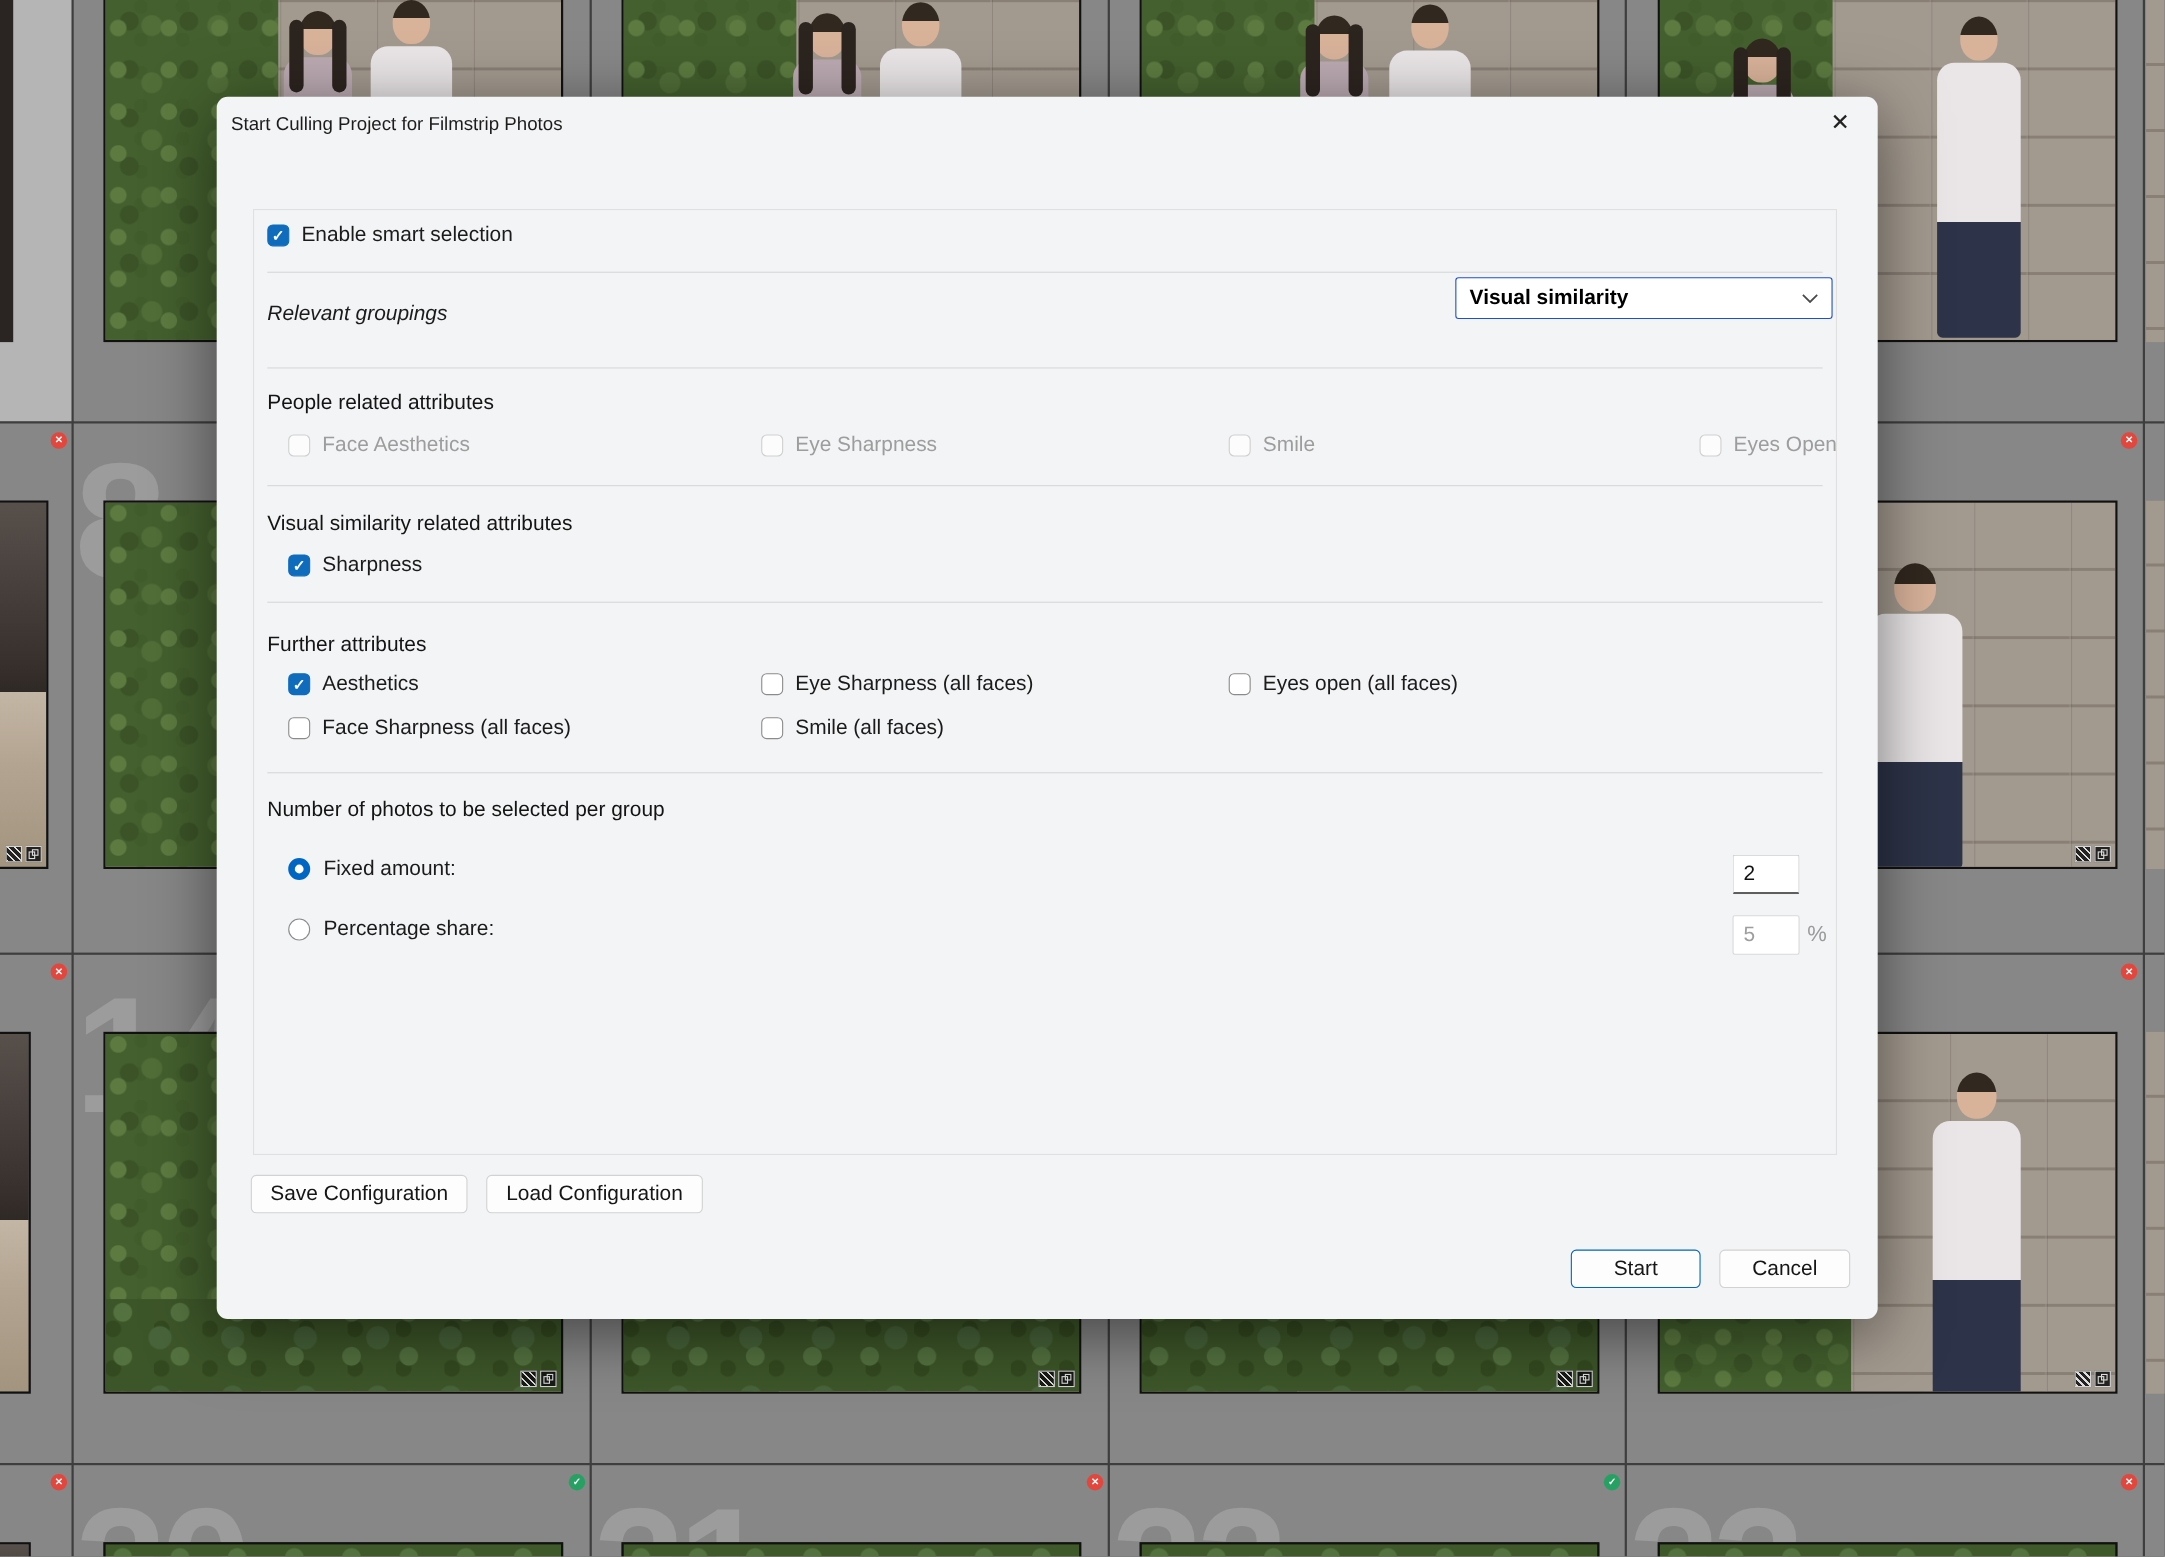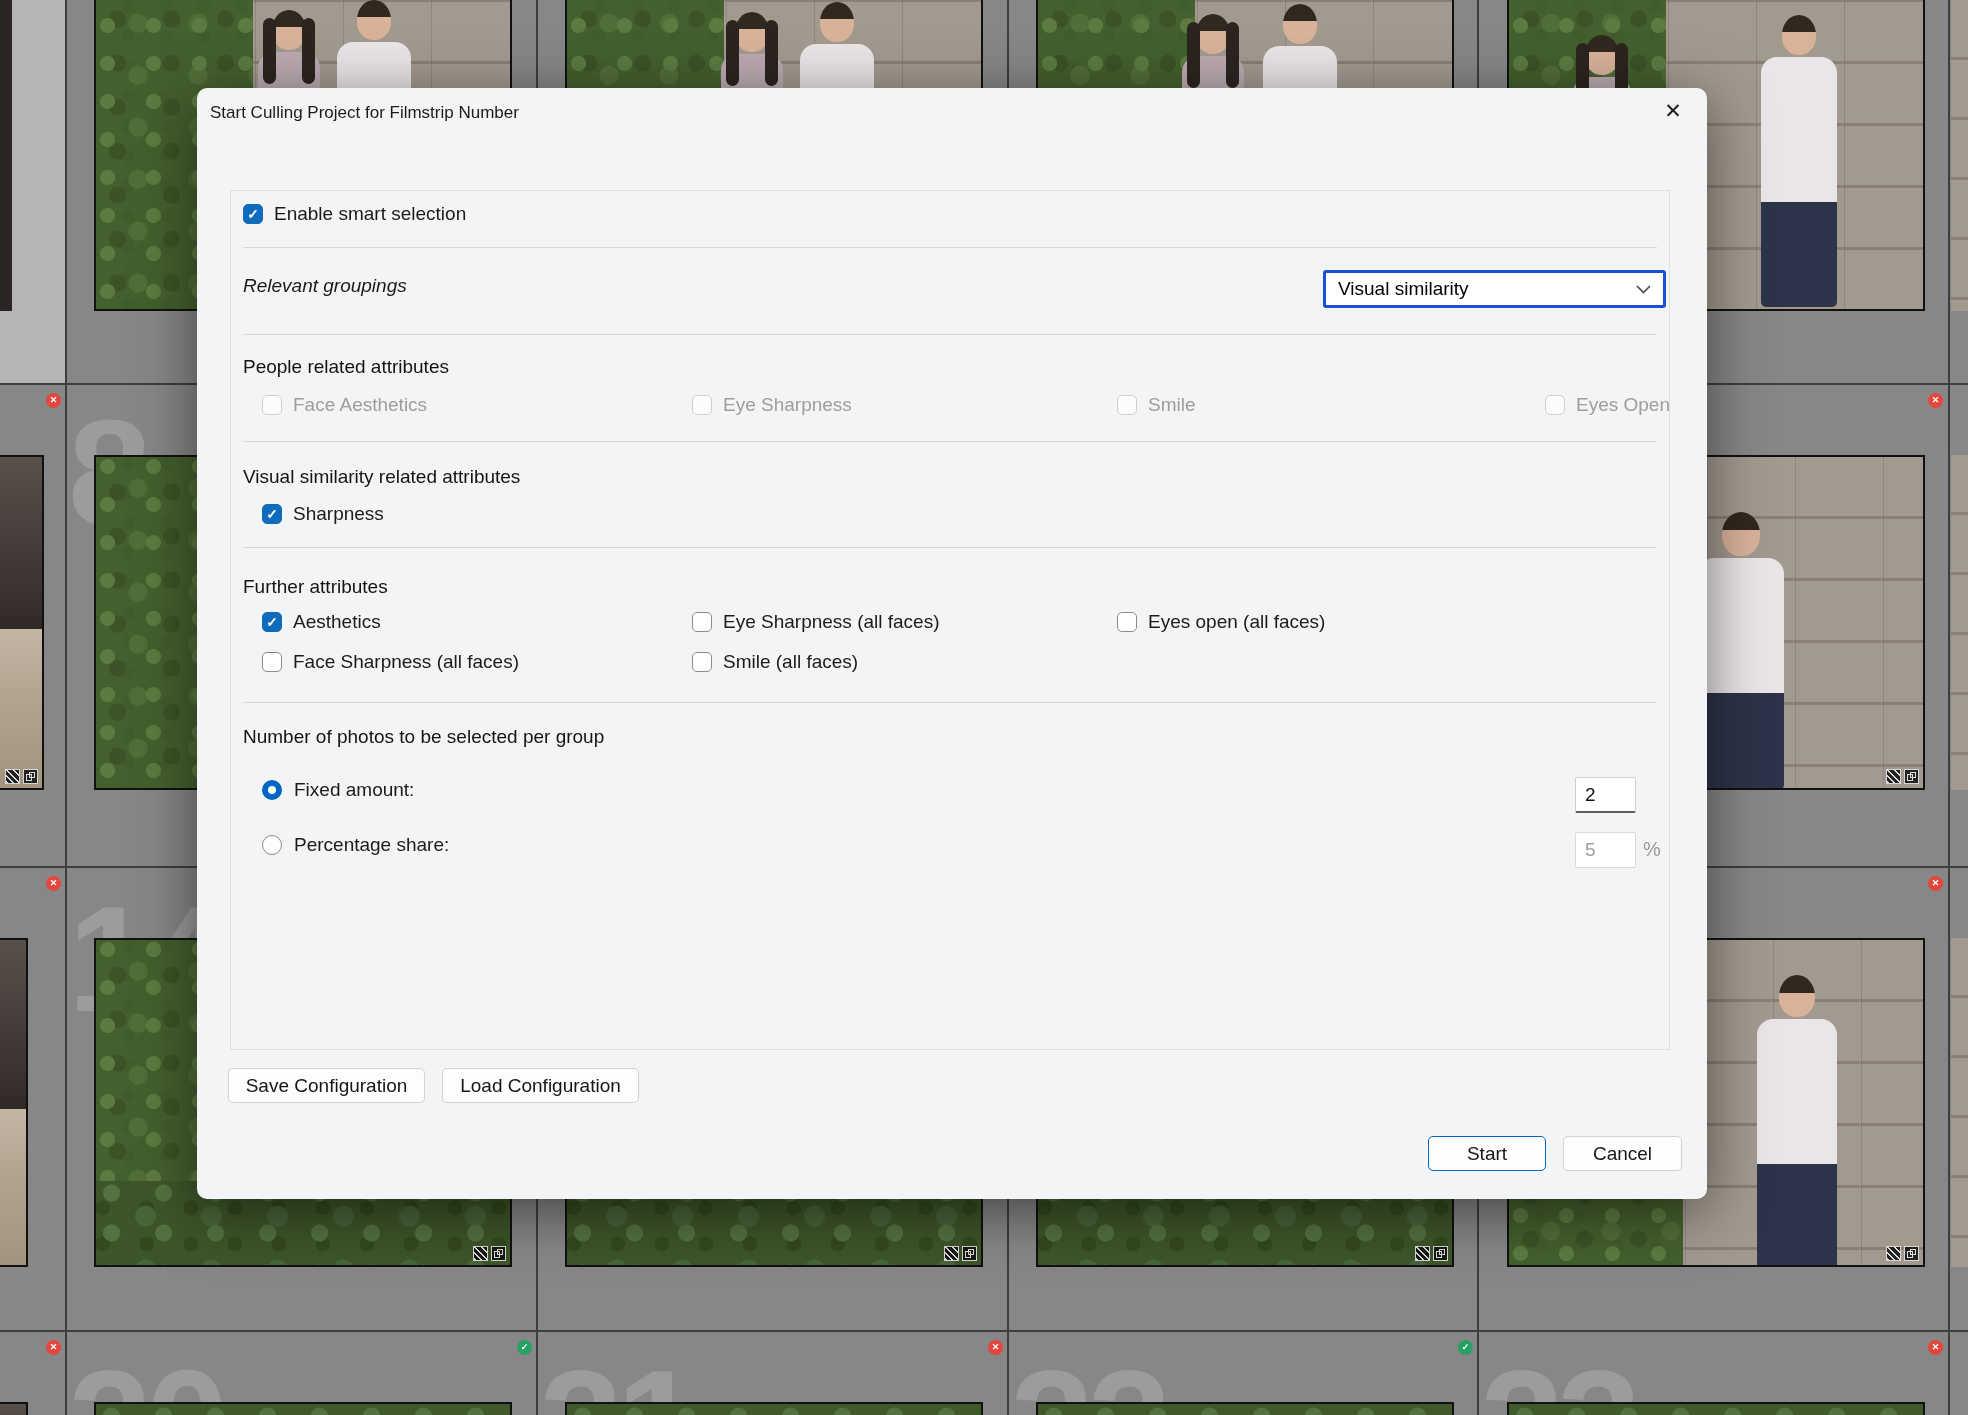--- a/index.html
+++ b/index.html
@@ -93,23 +93,23 @@
   .box.checked{background:#0f6cbd;border-color:#0f6cbd;}
   .box .mark{color:#fff;font-size:14px;font-weight:700;line-height:1;}
   .cb.disabled{color:#9d9d9d;}
   .cb.disabled .box{border-color:#cfcfcf;background:#fcfcfc;}
 
   .radio-row{display:inline-flex;align-items:center;gap:12px;font-size:19px;color:#1b1b1b;}
   .radio{width:20px;height:20px;border-radius:50%;box-sizing:border-box;background:#fff;flex:0 0 auto;}
   .radio.on{border:6px solid #0066c4;}
   .radio.off{border:1px solid #8b8b8b;}
 
-  .select{position:absolute;left:1323px;top:270px;width:343px;height:38px;background:#fff;
-    border:3px solid #1d4ed8;border-radius:3px;box-sizing:border-box;display:flex;
-    align-items:center;justify-content:space-between;padding:0 12px;font-size:19px;z-index:12;}
+  .select{position:absolute;left:1323px;top:252px;width:343px;height:38px;background:#fff;
+    border:1px solid #1d4ed8;border-radius:3px;box-sizing:border-box;display:flex;
+    align-items:center;justify-content:space-between;padding:0 12px;font-size:19px;z-index:12;font-weight:bold;}
 
   .num-input{position:absolute;width:61px;height:36px;box-sizing:border-box;font-size:19px;
     font-family:"Liberation Sans",sans-serif;padding:0 0 0 9px;border:1px solid #cfcfcf;
     background:#fff;z-index:12;border-radius:2px;}
   .num-input.focus{border-bottom:2px solid #5f5f5f;color:#111;}
   .num-input.dim{color:#9e9e9e;border-color:#d9d9d9;}
   .unit{position:absolute;font-size:20px;color:#9a9a9a;z-index:12;}
 
   .btn{position:absolute;height:35px;background:#fdfdfd;border:1px solid #d2d2d2;border-radius:5px;
     font-size:19px;color:#161616;font-family:"Liberation Sans",sans-serif;z-index:12;
@@ -300,21 +300,21 @@
     <div class="badge pick" style="left:1458px;top:1340px;">
         <span>✓</span>
       </div>
     <div class="badge reject" style="left:1928px;top:1340px;">
         <span>✕</span>
       </div>
   </div>
 
   <div class="dialog"></div>
 
-  <div class="dlg-title">Start Culling Project for Filmstrip Number</div>
+  <div class="dlg-title">Start Culling Project for Filmstrip Photos</div>
   <div class="close-btn">✕</div>
 
 
   <div class="panel"></div>
 
   <div class="abs" style="left:243px;top:203px;">
     <div class="cb">
       <span class="box checked">
           <span class="mark">✓</span>
         </span>

